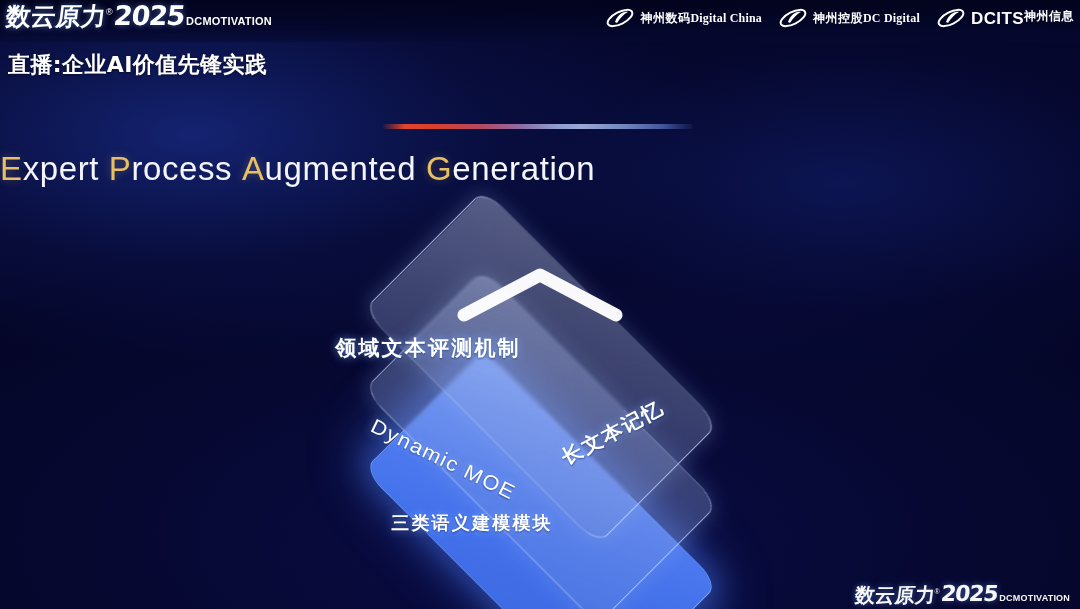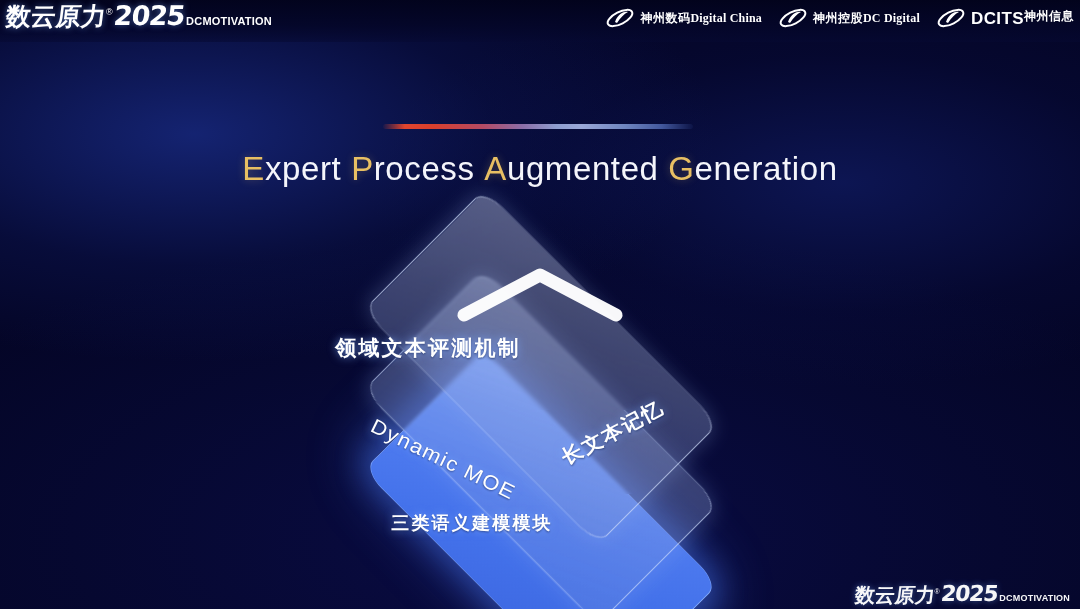--- a/index.html
+++ b/index.html
@@ -177,21 +177,21 @@
       #42579c 90%,
       rgba(40,60,130,0.15) 100%);
     z-index: 15;
     filter: blur(0.3px);
   }
 
   .sub-title {
     position: absolute;
     left: 0; top: 150px;
     width: 1080px;
-    text-align: center;
+    text-align: left;
     z-index: 15;
     font-family: "Liberation Sans", sans-serif;
     font-size: 33px;
     font-weight: normal;
     letter-spacing: 0.6px;
     white-space: nowrap;
   }
   .sub-title .gold {
     color: #e8bf63;
     text-shadow: 0 0 8px rgba(232,191,99,0.3);
@@ -316,20 +316,21 @@
   <div class="brand-logo">
     <span class="brand-cn">数云原力</span>
     <span class="brand-reg">®</span>
     <span class="brand-year">2025</span>
     <span class="brand-dc">
       <span class="dc">DC</span>
       <span class="motiv">MOTIVATION</span>
     </span>
   </div>
 
+  <div class="live-line">直播:企业AI价值先锋实践</div>
 
   <div class="partner-row">
 
     <div class="partner">
       <svg class="swirl" viewBox="0 0 60 52">
         <ellipse cx="30" cy="26" rx="27" ry="12" fill="none" stroke="#ffffff" stroke-width="4" transform="rotate(-27 30 26)"></ellipse>
         <path d="M20 34 C26 16, 40 12, 46 14 C38 18, 30 26, 24 36 Z" fill="#ffffff"></path>
       </svg>
       <span class="plogo-txt">
         <span class="plogo-cn">神州数码</span>

